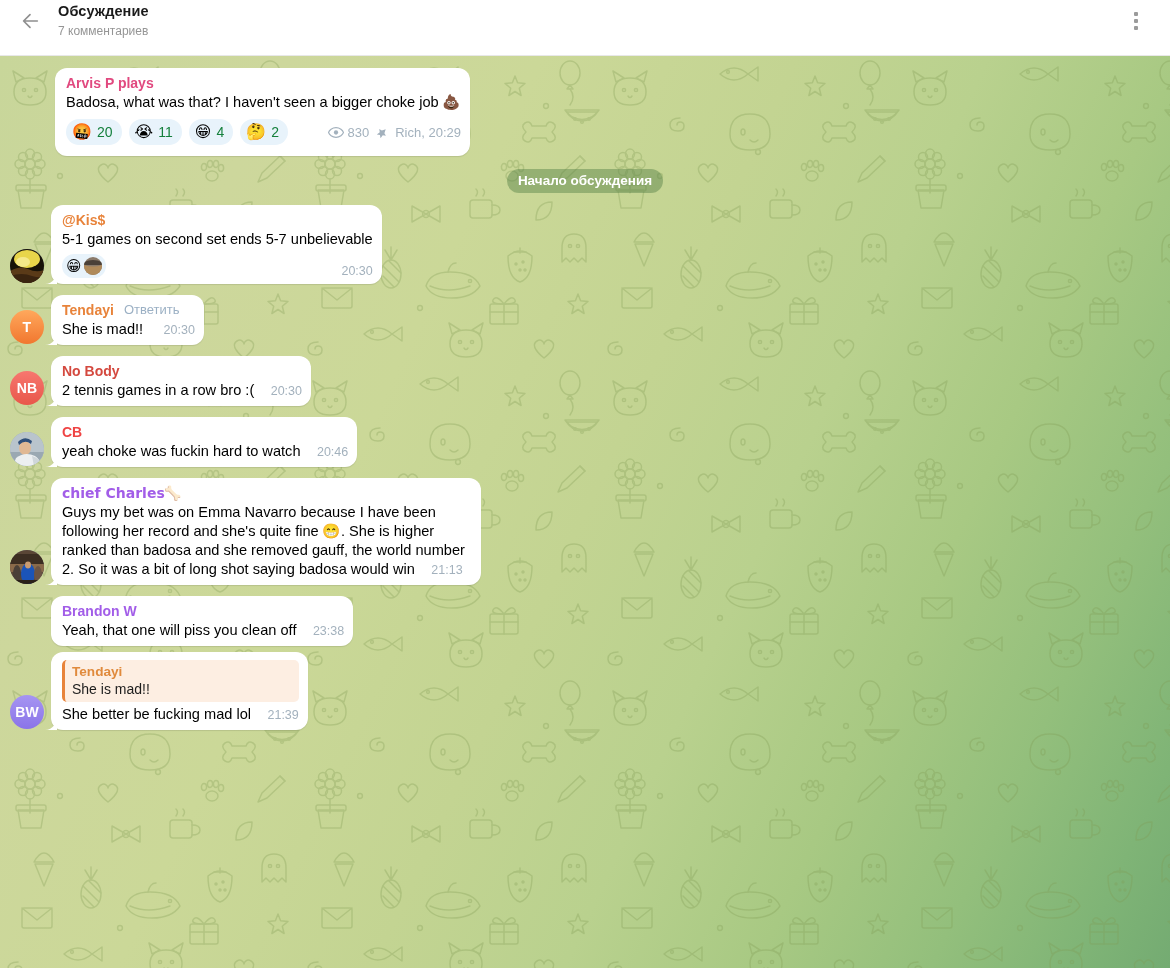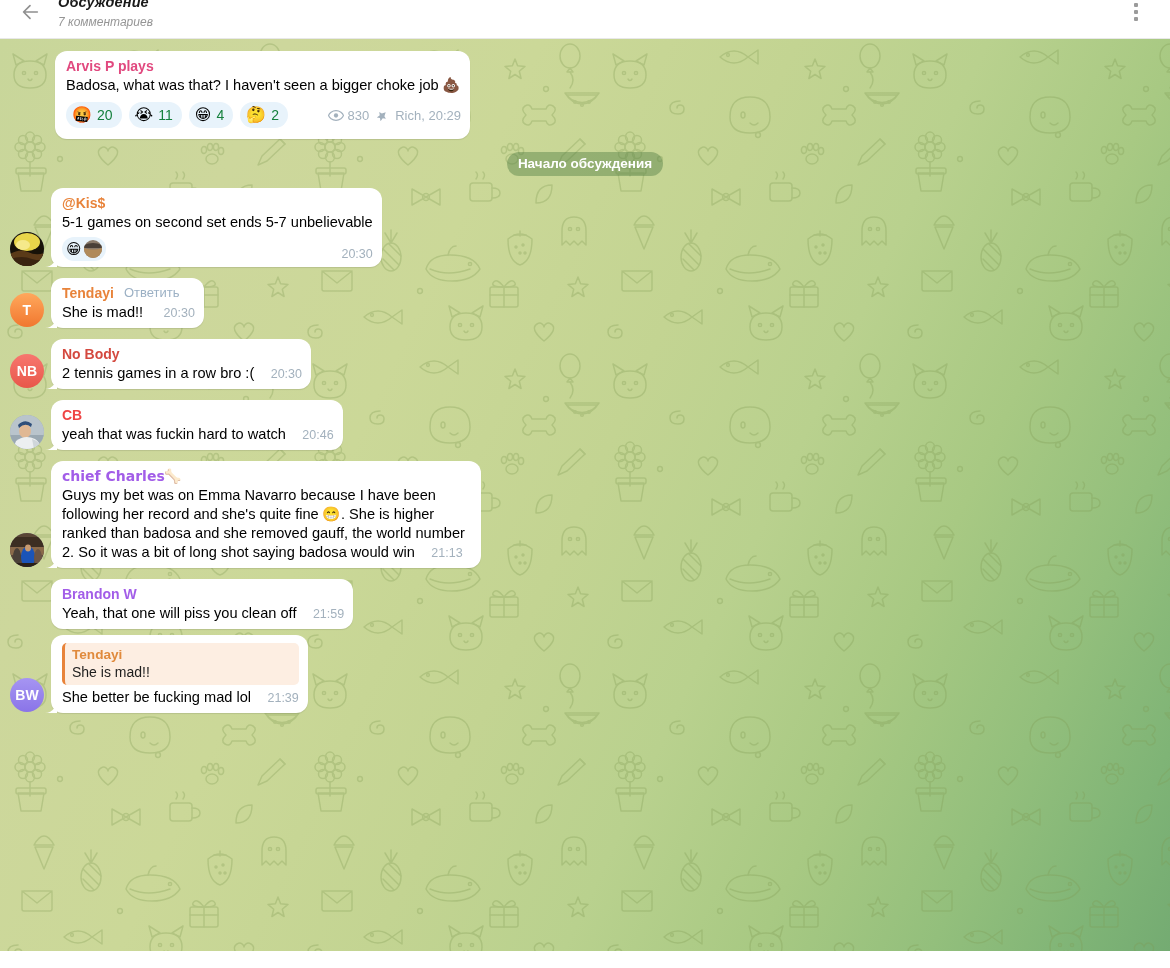--- a/index.html
+++ b/index.html
@@ -6,28 +6,27 @@
   html, body {
     width: 1170px; height: 968px;
     font-family: "Liberation Sans", sans-serif;
     overflow: hidden;
     background: #fff;
   }
 
   
   .header {
     position: relative;
-    height: 39px;
+    height: 56px;
     background: #ffffff;
     display: flex;
     align-items: center;
     padding: 0 14px 14px 10px;
     border-bottom: 1px solid #e8e8e8;
     z-index: 10;
-    font-style: italic;
   }
   .back-btn {
     width: 40px; height: 40px;
     display: flex; align-items: center; justify-content: center;
     border-radius: 50%;
     cursor: pointer;
     flex: 0 0 40px;
   }
   .header-titles { margin-left: 8px; display: flex; flex-direction: column; justify-content: center; }
   .header-title {
@@ -521,21 +520,21 @@
           <path d="M9 13 q6-6 12-1 l1-3 q-7-6-14 1z" fill="#2f4f7a"></path>
           <path d="M6 26 q9-7 19-2 q5 3 6 10 H3z" fill="#eceff1"></path>
           <path d="M22 24 q8 2 10 10 h-8z" fill="#cfd6da"></path>
         </svg>
       </div>
       <div class="bubble tail">
         <div class="sender">
           <span style="color:#ef4444">CB</span>
         </div>
         <div>
-          <span class="text">yeah that was fuckin hard to watch</span>
+          <span class="text">yeah choke was fuckin hard to watch</span>
           <span class="time" style="margin-left:12px;">20:46</span>
         </div>
       </div>
     </div>
 
     <div class="msg-row" style="margin-top:11px;align-items:flex-end;">
       <div class="avatar av-photo">
         <svg viewBox="0 0 34 34">
           <rect width="34" height="34" fill="#5a4636"></rect>
           <rect y="14" width="34" height="8" fill="#8a6a4a"></rect>
@@ -559,21 +558,21 @@
     </div>
 
     <div class="msg-row" style="margin-top:11px;">
       <div class="avatar spacer"></div>
       <div class="bubble">
         <div class="sender">
           <span style="color:#a25de8">Brandon W</span>
         </div>
         <div>
           <span class="text">Yeah, that one will piss you clean off</span>
-          <span class="time" style="margin-left:12px;">21:59</span>
+          <span class="time" style="margin-left:12px;">23:38</span>
         </div>
       </div>
     </div>
 
     <div class="msg-row" style="margin-top:6px;">
       <div class="avatar av-BW">
         <span>BW</span>
       </div>
       <div class="bubble tail" style="min-width:225px;">
         <div class="quote">

